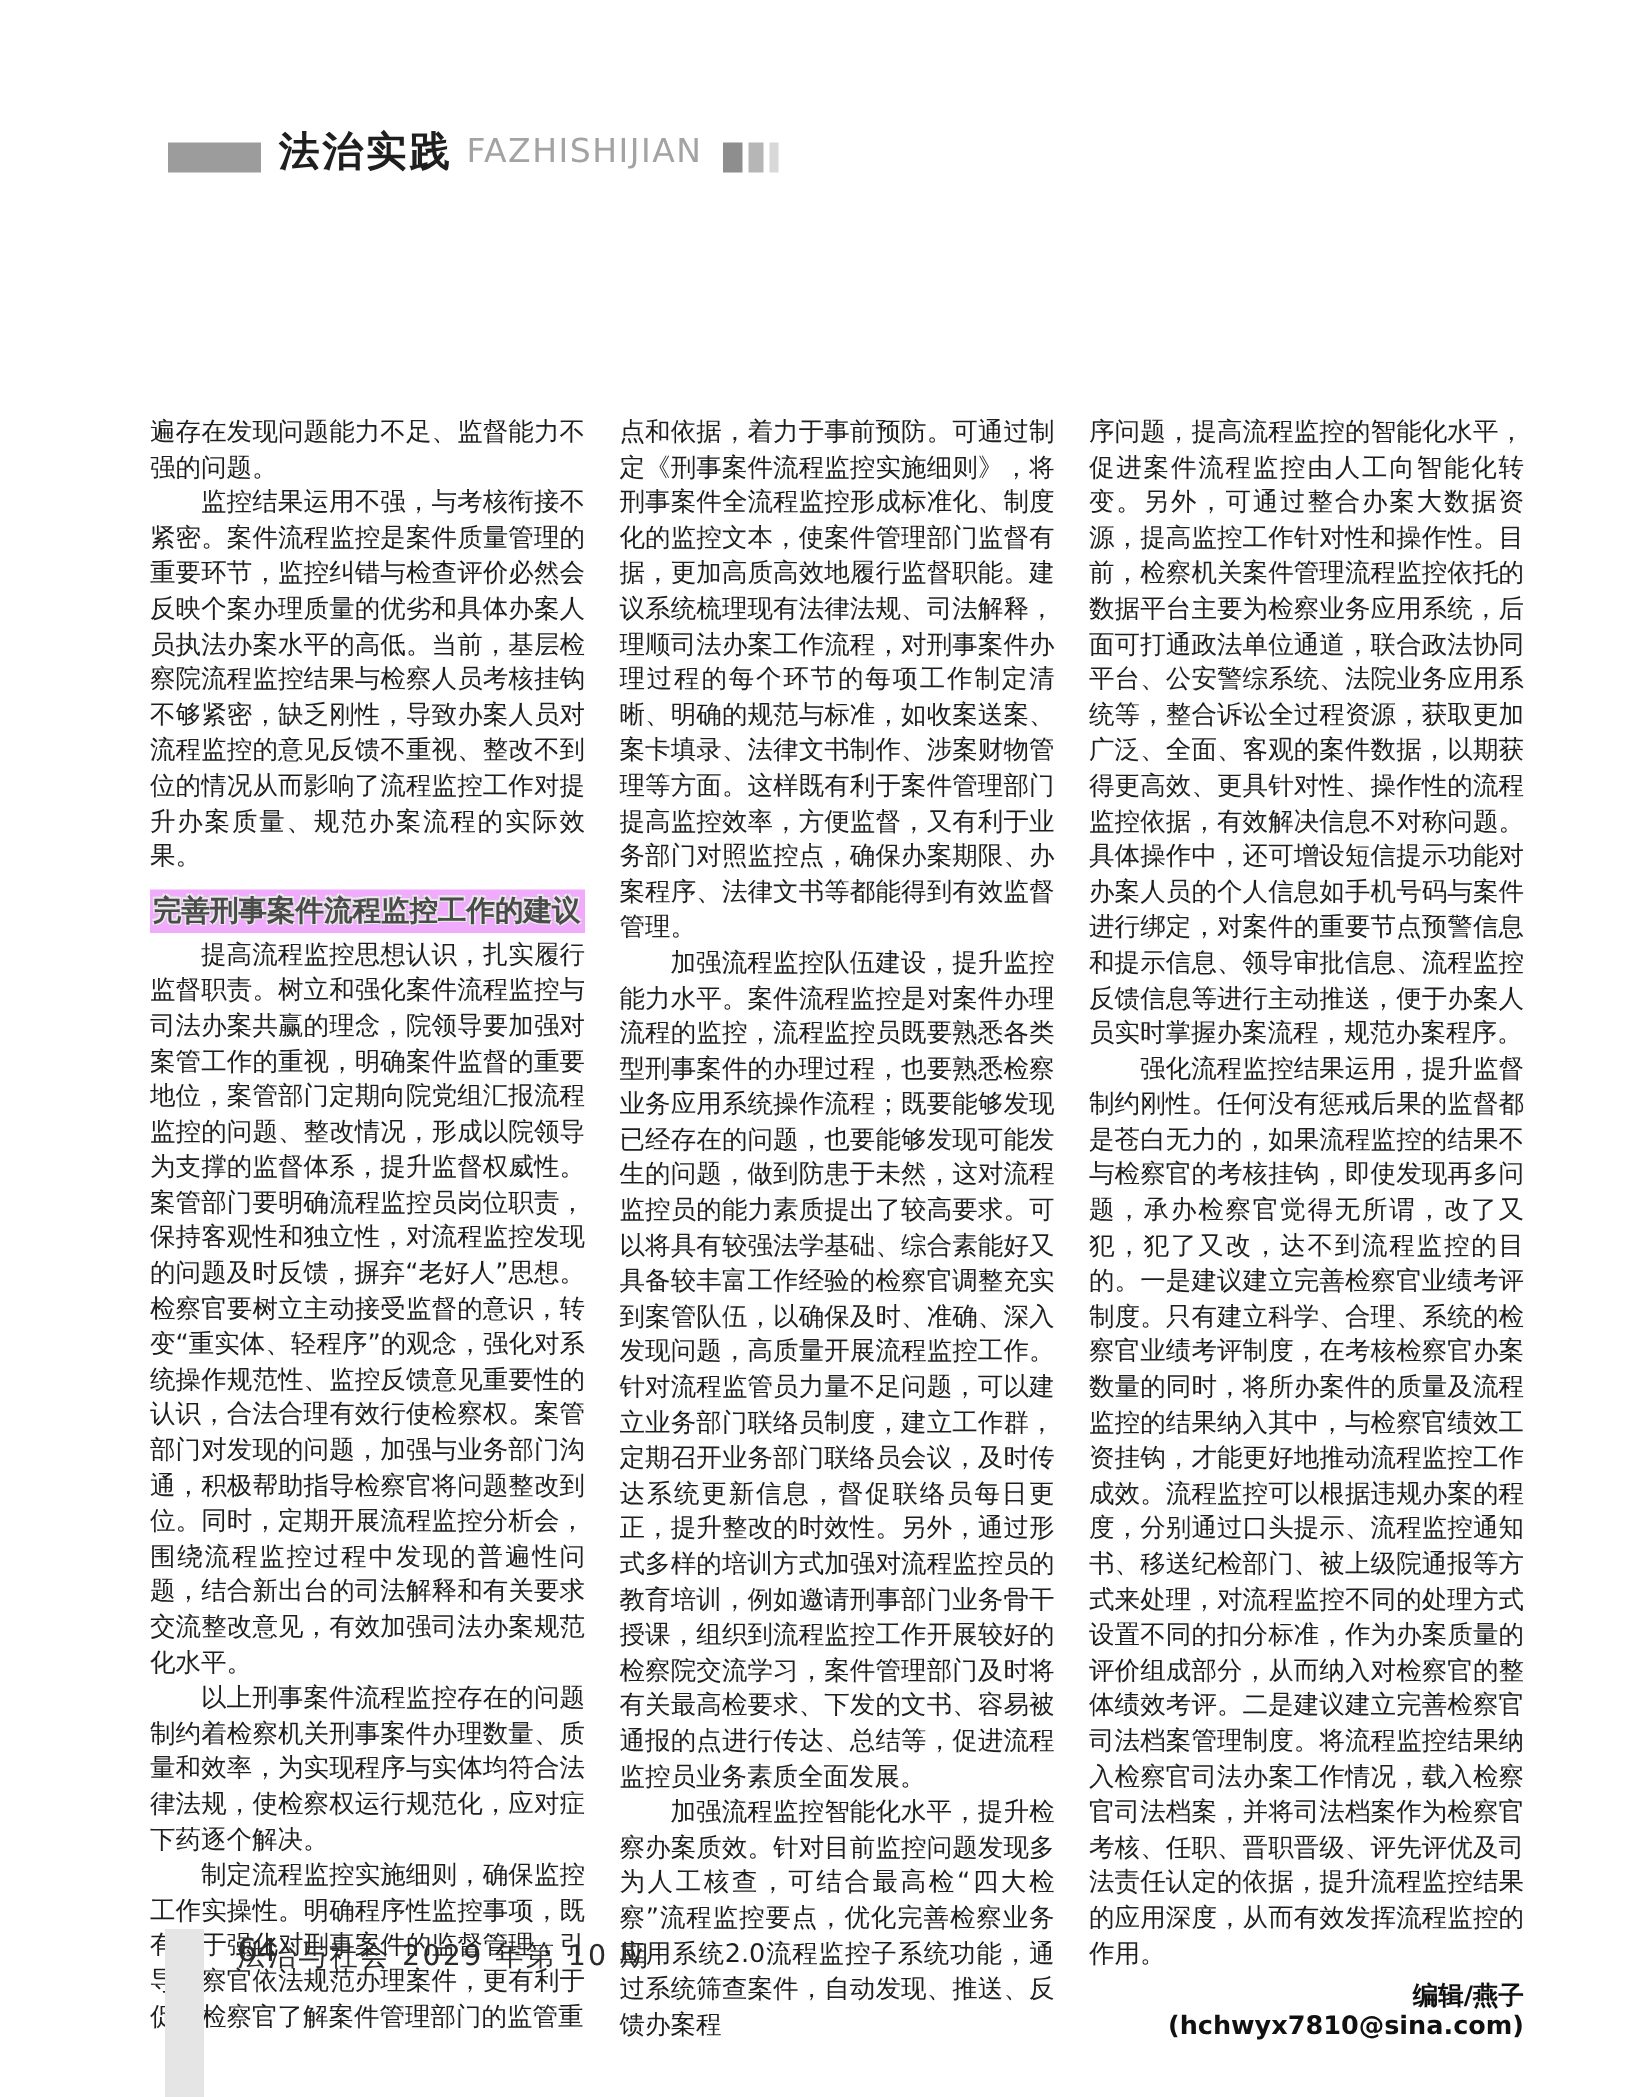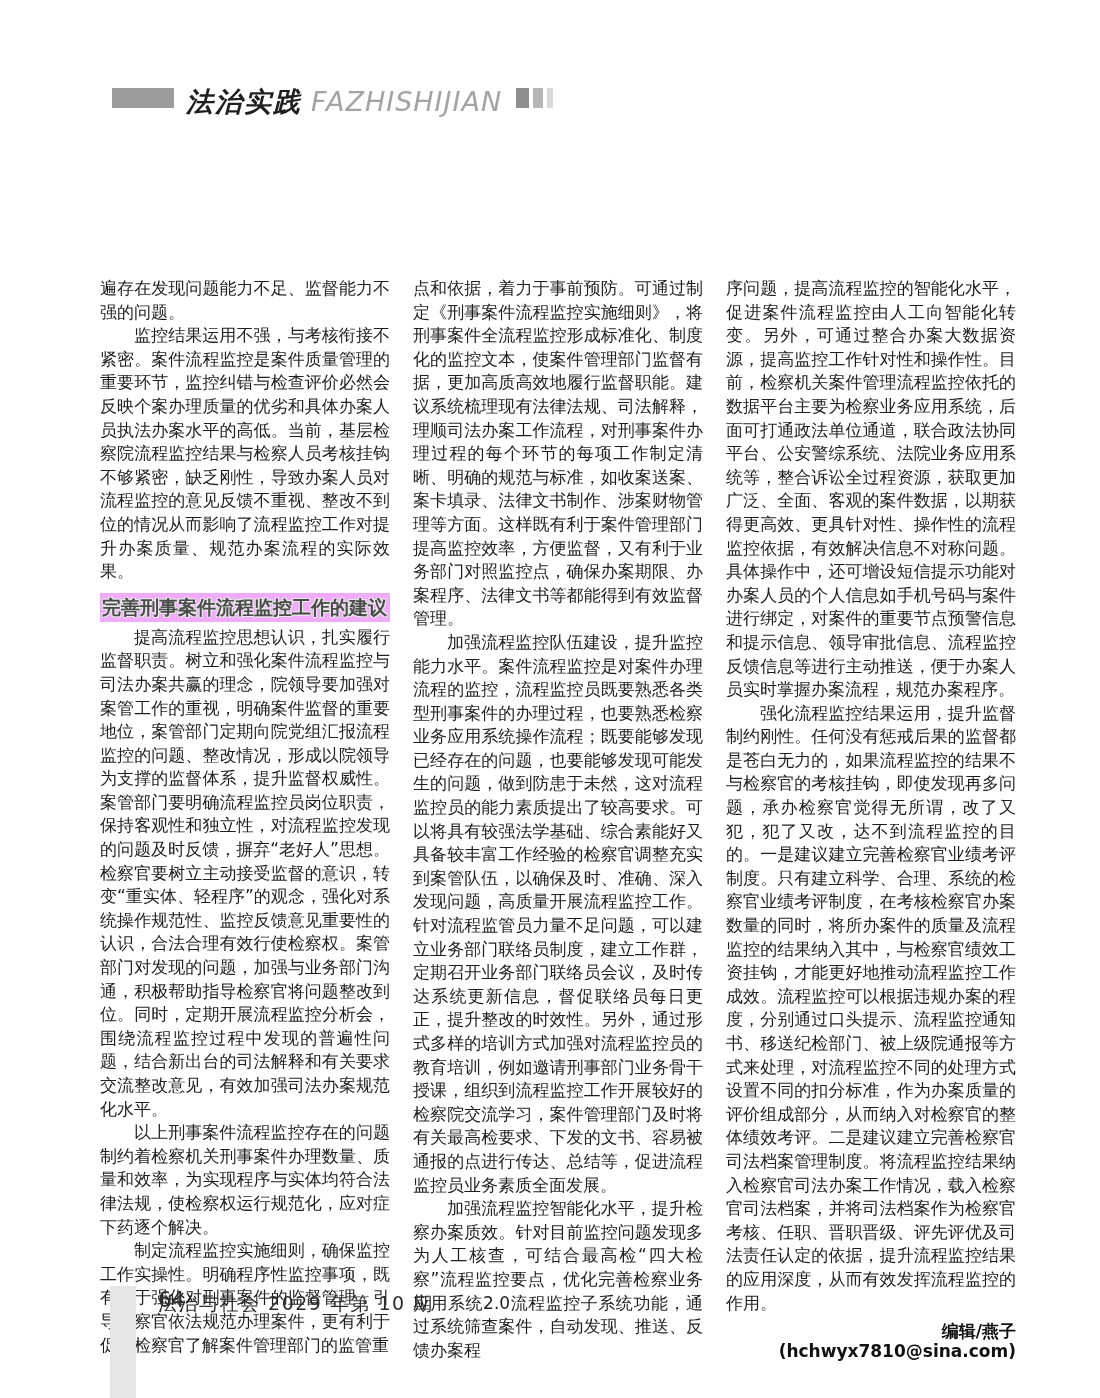--- a/index.html
+++ b/index.html
@@ -1,24 +1,24 @@
 <!DOCTYPE html>
 <html><head>
 <meta charset="utf-8">
 <style>
   html,body{margin:0;padding:0;background:#ffffff;}
   .page{
     position:relative;width:1100px;height:1398px;background:#ffffff;overflow:hidden;
     font-family:"DejaVu Sans",sans-serif;
   }
   
-  .masthead{position:absolute;left:112px;top:88px;display:flex;align-items:flex-start;font-style:italic;}
+  .masthead{position:absolute;left:112px;top:88px;display:flex;align-items:flex-end;}
   .block-lg{width:62px;height:20px;background:#9c9c9c;margin-right:12px;}
   .title-cn{font-size:27px;font-weight:bold;color:#1f1f1f;letter-spacing:2px;line-height:27px;}
-  .title-en{font-size:27px;color:#a3a3a3;margin-left:9px;letter-spacing:1px;line-height:27px;}
+  .title-en{font-size:22px;color:#a3a3a3;margin-left:9px;letter-spacing:1px;line-height:27px;}
   .block-sm{height:20px;margin-left:4px;display:inline-block;}
   .b1{width:13px;background:#8e8e8e;margin-left:14px;}
   .b2{width:10px;background:#b6b6b6;}
   .b3{width:6px;background:#d8d8d8;}
   
   .content{position:absolute;left:100px;top:233px;width:916px;display:flex;gap:23px;}
   .col{flex:0 0 290px;width:290px;font-size:17px;line-height:23.6px;color:#1e1e1e;
        text-align:justify;text-justify:inter-ideograph;margin-top:44px;}
   .col p{margin:0;text-indent:2em;}
   .col p.cont{text-indent:0;}

